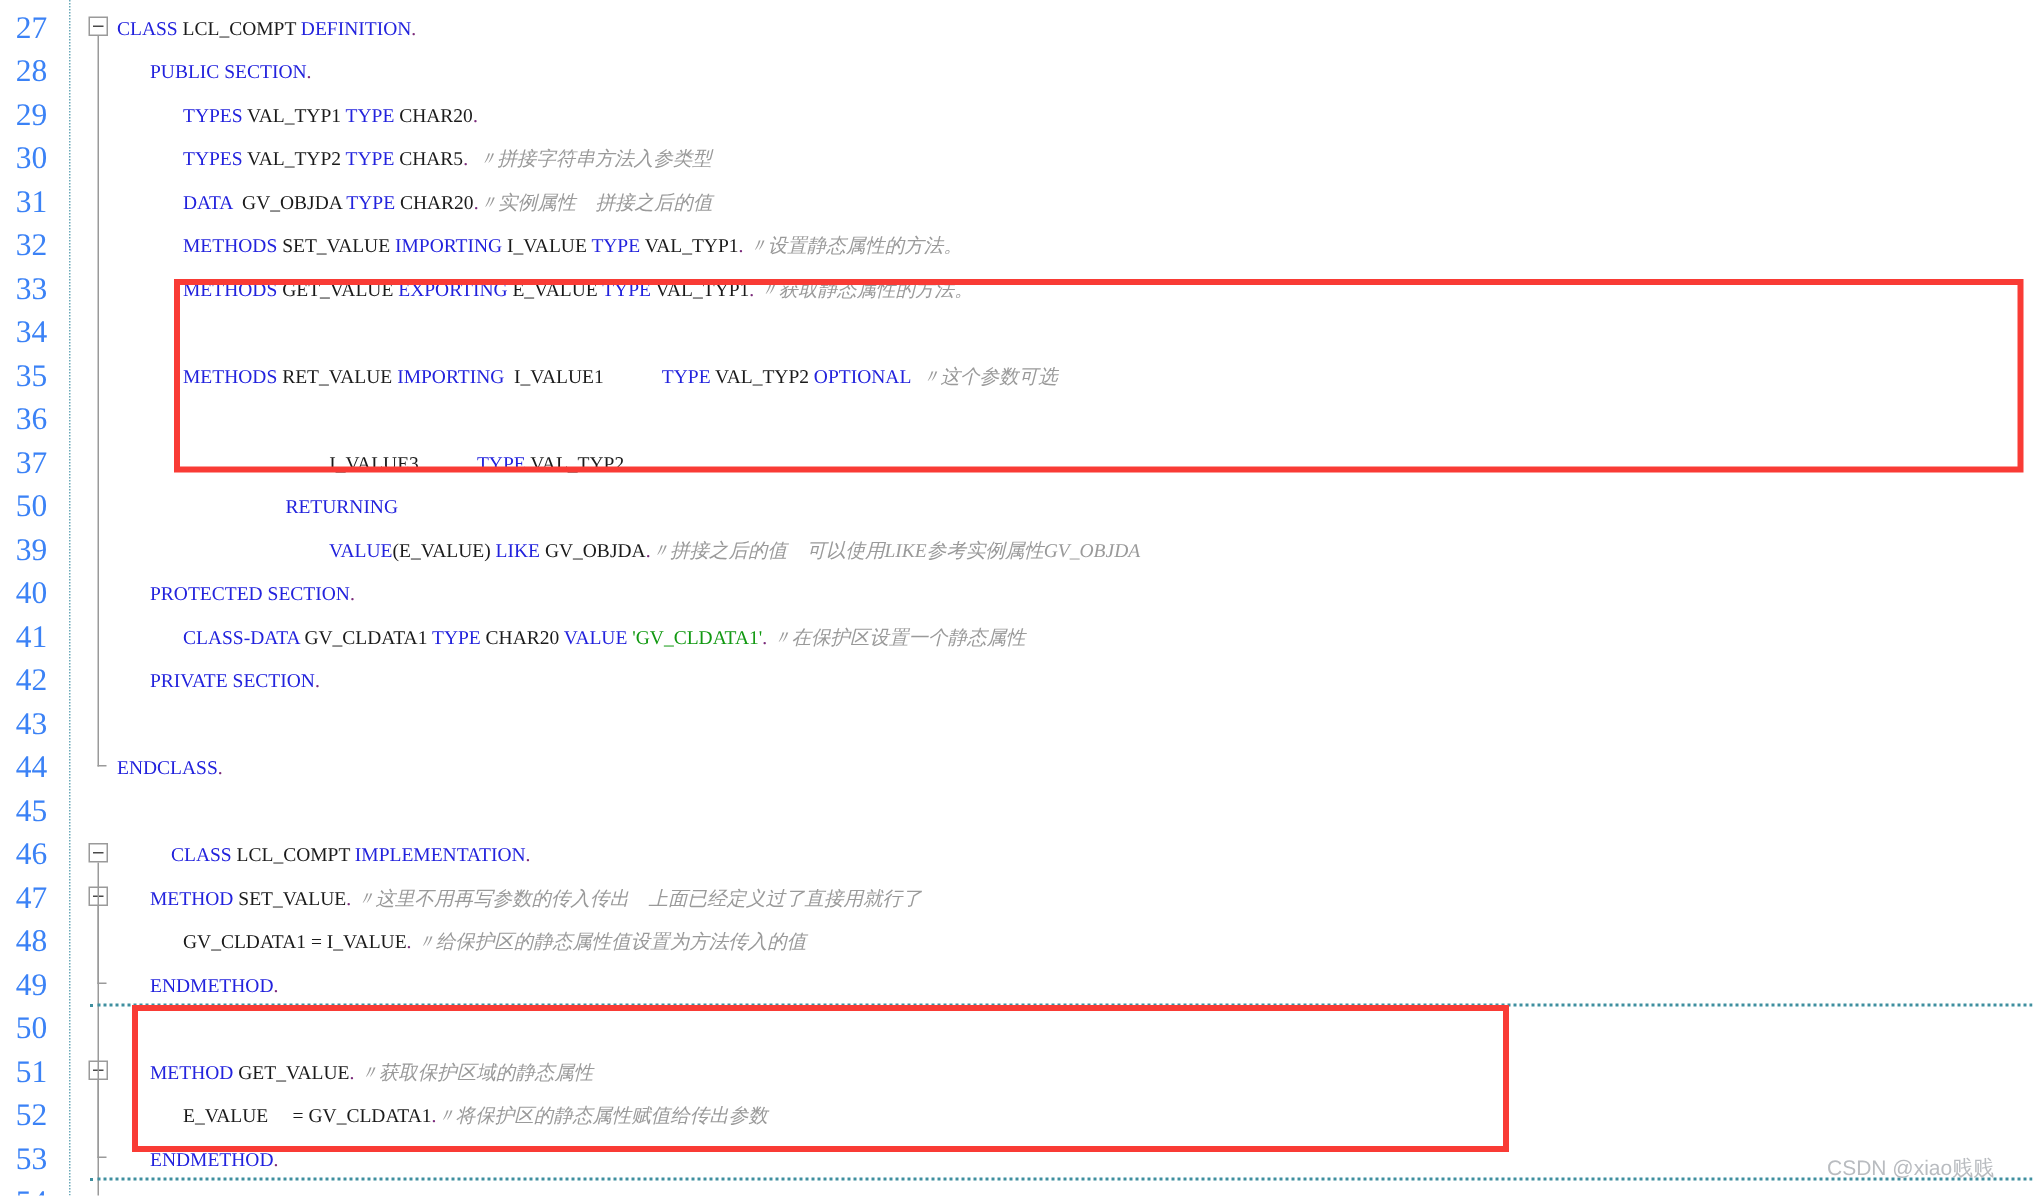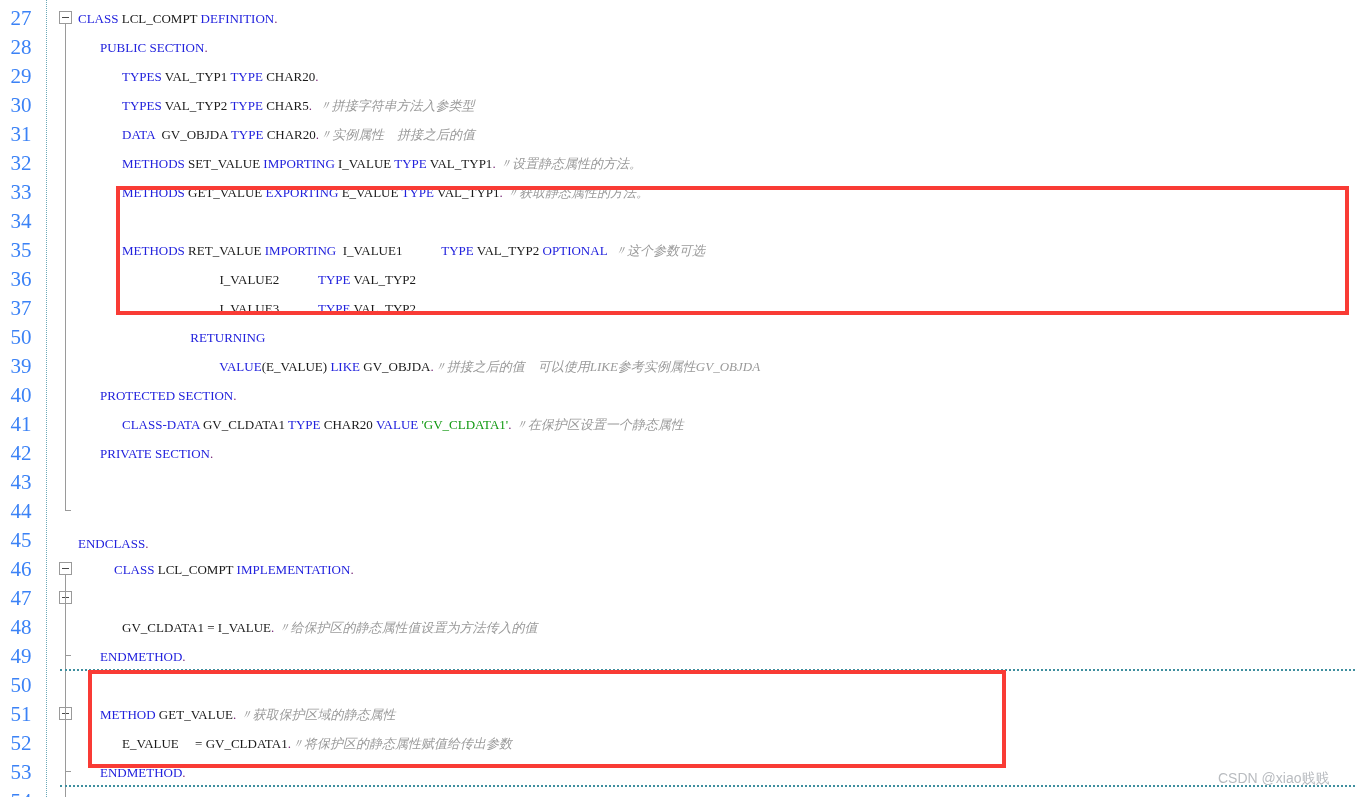--- a/index.html
+++ b/index.html
@@ -142,31 +142,31 @@
   <div class="code" id="codearea">
       <div class="line" style="top: 4px; left: 0px;"><span class="kw">CLASS</span><span class="id"> </span><span class="id">LCL_COMPT</span><span class="id"> </span><span class="kw">DEFINITION</span><span class="pun">.</span></div>
       <div class="line" style="top: 33px; left: 22px;"><span class="kw">PUBLIC SECTION</span><span class="pun">.</span></div>
       <div class="line" style="top: 62px; left: 44px;"><span class="kw">TYPES</span><span class="id"> VAL_TYP1 </span><span class="kw">TYPE</span><span class="id"> CHAR20</span><span class="pun">.</span></div>
       <div class="line" style="top: 91px; left: 44px;"><span class="kw">TYPES</span><span class="id"> VAL_TYP2 </span><span class="kw">TYPE</span><span class="id"> CHAR5</span><span class="pun">.</span><span class="cm">  〃拼接字符串方法入参类型</span></div>
       <div class="line" style="top: 120px; left: 44px;"><span class="kw">DATA</span><span class="id">  GV_OBJDA </span><span class="kw">TYPE</span><span class="id"> CHAR20</span><span class="pun">.</span><span class="cm">〃实例属性　拼接之后的值</span></div>
       <div class="line" style="top: 149px; left: 44px;"><span class="kw">METHODS</span><span class="id"> SET_VALUE </span><span class="kw">IMPORTING</span><span class="id"> I_VALUE </span><span class="kw">TYPE</span><span class="id"> VAL_TYP1</span><span class="pun">.</span><span class="cm"> 〃设置静态属性的方法。</span></div>
       <div class="line" style="top: 178px; left: 44px;"><span class="kw">METHODS</span><span class="id"> GET_VALUE </span><span class="kw">EXPORTING</span><span class="id"> E_VALUE </span><span class="kw">TYPE</span><span class="id"> VAL_TYP1</span><span class="pun">.</span><span class="cm"> 〃获取静态属性的方法。</span></div>
       <div class="line" style="top: 207px; left: 0px;"></div>
       <div class="line" style="top: 236px; left: 44px;"><span class="kw">METHODS</span><span class="id"> RET_VALUE </span><span class="kw">IMPORTING</span><span class="id">  I_VALUE1            </span><span class="kw">TYPE</span><span class="id"> VAL_TYP2 </span><span class="kw">OPTIONAL</span><span class="cm">  〃这个参数可选</span></div>
-      <div class="line" style="top: 265px; left: 44px;"><span class="id">                              I_VALUE2            </span><span class="kw">TYPE</span><span class="id"> VAL_TYP2</span></div>
       <div class="line" style="top: 294px; left: 44px;"><span class="id">                              I_VALUE3            </span><span class="kw">TYPE</span><span class="id"> VAL_TYP2</span></div>
       <div class="line" style="top: 352px; left: 44px;"><span class="id">                              </span><span class="kw">VALUE</span><span class="id">(</span><span class="id">E_VALUE</span><span class="id">) </span><span class="kw">LIKE</span><span class="id"> GV_OBJDA</span><span class="pun">.</span><span class="cm">〃拼接之后的值　可以使用LIKE参考实例属性GV_OBJDA</span></div>
       <div class="line" style="top: 323px; left: 44px;"><span class="id">                     </span><span class="kw">RETURNING</span></div>
       <div class="line" style="top: 381px; left: 22px;"><span class="kw">PROTECTED SECTION</span><span class="pun">.</span></div>
       <div class="line" style="top: 410px; left: 44px;"><span class="kw">CLASS-DATA</span><span class="id"> GV_CLDATA1 </span><span class="kw">TYPE</span><span class="id"> CHAR20 </span><span class="kw">VALUE</span><span class="str"> 'GV_CLDATA1'</span><span class="pun">.</span><span class="cm"> 〃在保护区设置一个静态属性</span></div>
       <div class="line" style="top: 439px; left: 22px;"><span class="kw">PRIVATE SECTION</span><span class="pun">.</span></div>
       <div class="line" style="top: 468px; left: 0px;"></div>
-      <div class="line" style="top: 497px; left: 0px; margin-top: 32px;"><span class="kw">ENDCLASS</span><span class="pun">.</span></div>
+      <div class="line" style="top: 497px; left: 0px;"><span class="kw">ENDCLASS</span><span class="pun">.</span></div>
       <div class="line" style="top: 526px; left: 0px;"></div>
       <div class="line" style="top: 555px; left: 0px; margin-left: 36px;"><span class="kw">CLASS</span><span class="id"> LCL_COMPT </span><span class="kw">IMPLEMENTATION</span><span class="pun">.</span></div>
+      <div class="line" style="top: 584px; left: 22px;"><span class="kw">METHOD</span><span class="id"> SET_VALUE</span><span class="pun">.</span><span class="cm"> 〃这里不用再写参数的传入传出　上面已经定义过了直接用就行了</span></div>
       <div class="line" style="top: 613px; left: 44px;"><span class="id">GV_CLDATA1 = I_VALUE</span><span class="pun">.</span><span class="cm"> 〃给保护区的静态属性值设置为方法传入的值</span></div>
       <div class="line" style="top: 642px; left: 22px;"><span class="kw">ENDMETHOD</span><span class="pun">.</span></div>
       <div class="line" style="top: 671px; left: 0px;"></div>
       <div class="line" style="top: 700px; left: 22px;"><span class="kw">METHOD</span><span class="id"> GET_VALUE</span><span class="pun">.</span><span class="cm"> 〃获取保护区域的静态属性</span></div>
       <div class="line" style="top: 729px; left: 44px;"><span class="id">E_VALUE     = GV_CLDATA1</span><span class="pun">.</span><span class="cm">〃将保护区的静态属性赋值给传出参数</span></div>
       <div class="line" style="top: 758px; left: 22px;"><span class="kw">ENDMETHOD</span><span class="pun">.</span></div>
       <div class="line" style="top: 787px; left: 0px;"></div>
     </div>
 
   <div id="seps">

